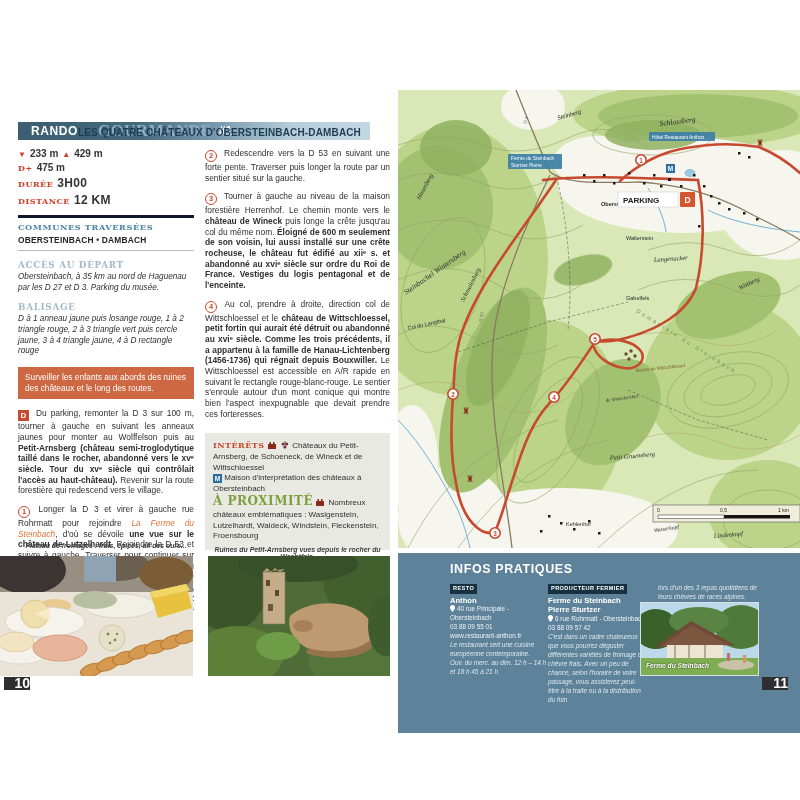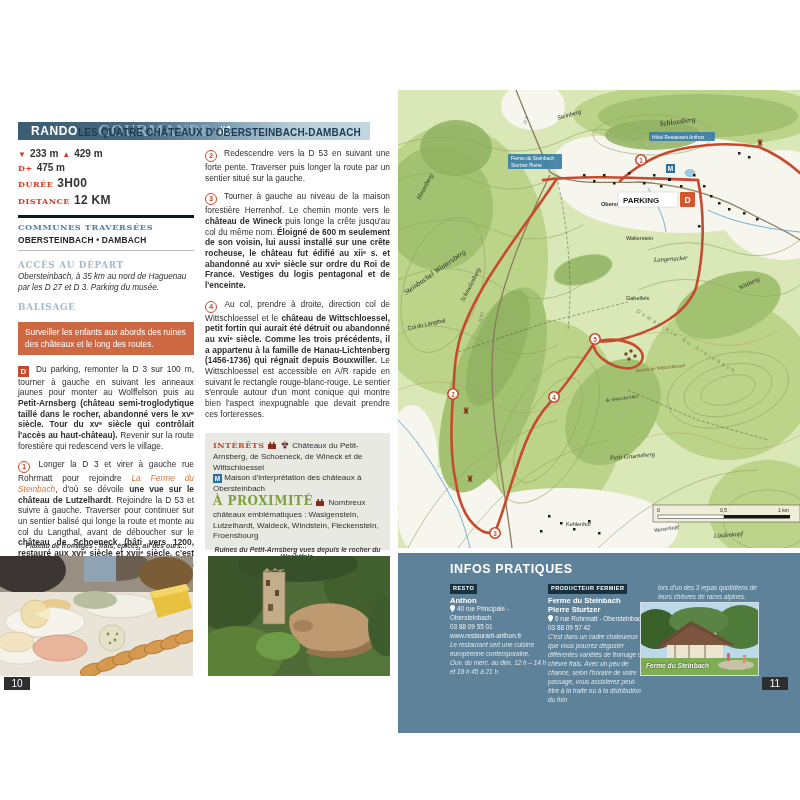--- a/index.html
+++ b/index.html
@@ -46,22 +46,22 @@
 
   .interets{background:#e9e9e3;padding:7px 8px 8px;font-size:8px;line-height:1.32;margin-top:14px;text-align:left;}
   .int-label{color:#c7492e;font-weight:bold;font-size:8px;letter-spacing:.5px;font-family:"DejaVu Serif",serif;}
   .prox-label{color:#7fa03e;font-weight:bold;font-size:12px;letter-spacing:.5px;font-family:"DejaVu Serif",serif;}
   .m-badge{display:inline-block;background:#2d6ea0;color:#fff;font-size:6.5px;font-weight:bold;
     width:9px;height:9px;line-height:9px;text-align:center;vertical-align:-1px;}
   .mini-ico{vertical-align:-1px;margin:0 1px;}
 
   .photo-cap{position:absolute;font-size:6.9px;font-style:italic;font-weight:bold;color:#3d3d3d;text-align:center;}
 
-  .ptab{position:absolute;background:#2e2e30;color:#fff;font-weight:normal;font-size:10px;
-    width:26px;height:13px;line-height:13px;text-align:center;}
+  .ptab{position:absolute;background:#2e2e30;color:#fff;font-weight:bold;font-size:14px;
+    width:26px;height:13px;line-height:13px;text-align:right;}
 
   
   .infos{left:398px;top:553px;width:402px;height:180px;background:#5e8299;}
   .infos-title{position:absolute;left:52px;top:9px;color:#fff;font-weight:bold;font-size:12.5px;letter-spacing:.6px;}
   .icol{position:absolute;top:31px;font-size:6.4px;line-height:1.4;color:#eef4f8;}
   .icol1{left:52px;width:100px;}
   .icol2{left:150px;width:98px;}
   .icol3{left:260px;width:102px;}
   .ibadge{display:inline-block;background:#16313f;color:#fff;font-weight:bold;font-size:5.6px;
     letter-spacing:.4px;padding:1px 3px;margin-bottom:2px;}
@@ -117,20 +117,21 @@
 
   <div class="communes">
     <div class="communes-label">COMMUNES TRAVERSÉES</div>
     <div class="communes-val">OBERSTEINBACH • DAMBACH</div>
   </div>
 
   <div class="subhead">ACCÈS AU DÉPART</div>
   <div class="ital">Obersteinbach, à 35 km au nord de Haguenau par les D 27 et D 3. Parking du musée.</div>
 
   <div class="subhead">BALISAGE</div>
+  <div class="ital">D à 1 anneau jaune puis losange rouge, 1 à 2 triangle rouge, 2 à 3 triangle vert puis cercle jaune, 3 à 4 triangle jaune, 4 à D rectangle rouge</div>
 
   <div class="warning">Surveiller les enfants aux abords des ruines des châteaux et le long des routes.</div>
 
   <p class="step">
     <span class="badge-square">D</span>
     <span>Du parking, remonter la D 3 sur 100 m, tourner à gauche en suivant les anneaux jaunes pour monter au Wolffelson puis au </span><b>Petit-Arnsberg (château semi-troglodytique taillé dans le rocher, abandonné vers le xvᵉ siècle. Tour du xvᵉ siècle qui contrôlait l'accès au haut-château).</b><span> Revenir sur la route forestière qui redescend vers le village.</span>
   </p>
 
   <p class="step">
     <span class="badge-circle">1</span>

